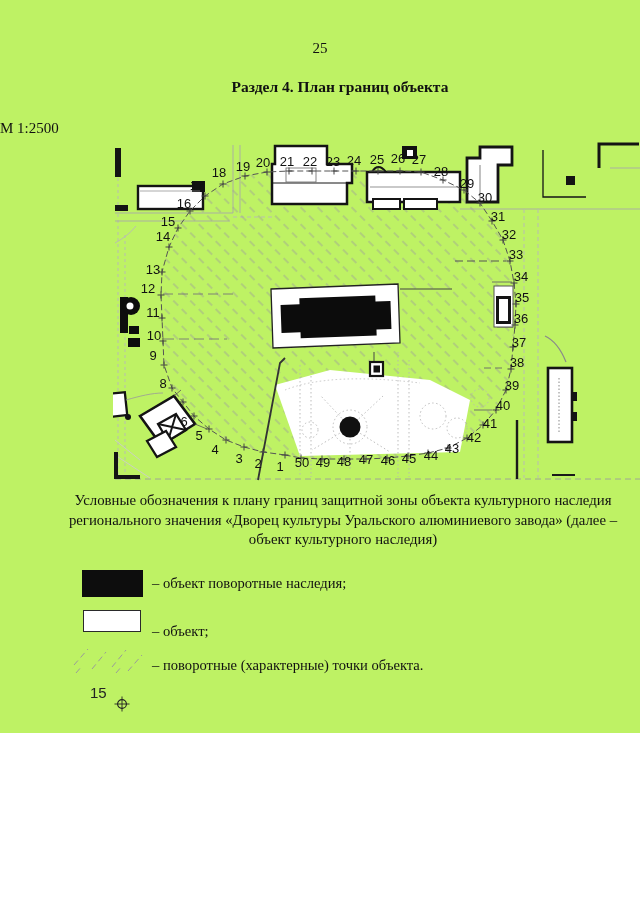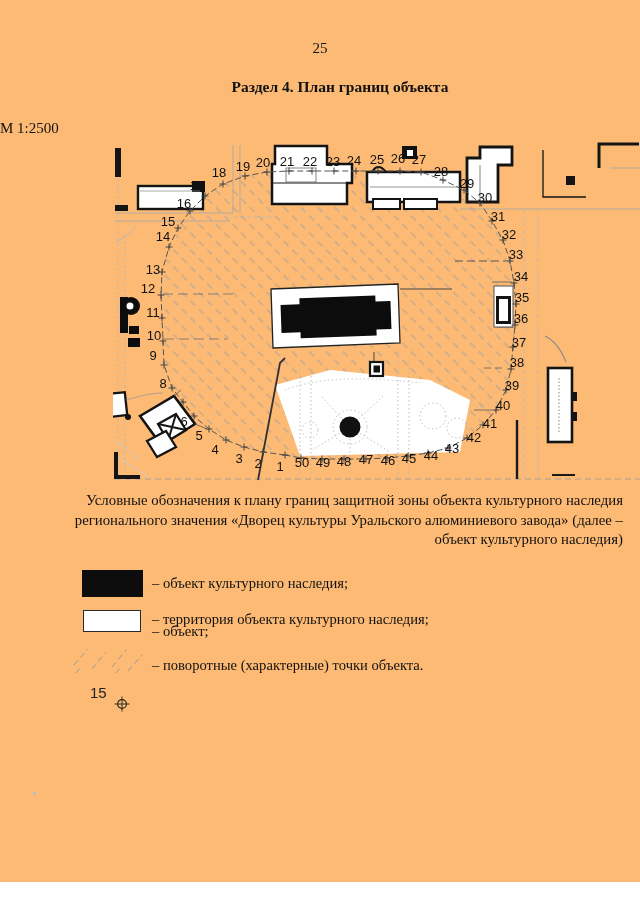--- a/index.html
+++ b/index.html
@@ -1,25 +1,25 @@
 <!DOCTYPE html>
 <html><head>
 <meta charset="utf-8">
 <style>
   html,body{margin:0;padding:0;background:#fff;}
-  .page{position:relative;width:640px;height:882px;background:#fdba74;overflow:hidden;
+  .page{position:relative;width:640px;height:733px;background:#bef264;overflow:hidden;
         font-family:"Liberation Serif",serif;color:#111;}
   .page-number{position:absolute;top:40px;left:0;width:100%;text-align:center;
         font-size:15px;}
   .doc-title{position:absolute;top:78px;left:0;width:100%;text-align:center;
         font-weight:bold;font-size:15.5px;padding-left:20px;}
   .map-scale{position:absolute;top:120px;left:0;width:100%;text-align:left;
         font-size:15px;}
   .map-wrap{position:absolute;left:113px;top:142px;width:527px;height:342px;}
-  .caption{position:absolute;top:491px;left:63px;width:560px;text-align:right;
+  .caption{position:absolute;top:491px;left:63px;width:560px;text-align:center;
         font-size:14.8px;line-height:1.32;}
   .legend-swatch-filled{position:absolute;left:82px;top:570px;width:61px;height:27px;
         background:#0d0d0d;}
   .legend-swatch-outline{position:absolute;left:83px;top:610px;width:56px;height:20px;
         background:#fff;border:1.6px solid #2a2a2a;}
   .legend-swatch-hatch{position:absolute;left:72px;top:643px;}
   .legend-point-number{position:absolute;left:90px;top:684px;
         font-family:"Liberation Sans",sans-serif;font-size:15px;color:#222;}
   .legend-point-symbol{position:absolute;left:114px;top:696px;}
   .legend-label{position:absolute;left:152px;font-size:14.6px;white-space:nowrap;}
@@ -266,24 +266,23 @@
           <text x="344" y="466">48</text>
           <text x="323" y="467">49</text>
           <text x="302" y="467">50</text>
         </g>
     </svg>
   </div>
 
   <div class="caption">Условные обозначения к плану границ защитной зоны объекта культурного наследия регионального значения «Дворец культуры Уральского алюминиевого завода» (далее – объект культурного наследия)</div>
 
   <div class="legend-swatch-filled"></div>
-  <div class="legend-label lab1">– объект культурного наследия;</div>
+  <div class="legend-label lab1">– объект поворотные наследия;</div>
 
   <div class="legend-swatch-outline"></div>
-  <div class="legend-label lab2">– территория объекта культурного наследия;</div>
 
   <div class="legend-swatch-hatch">
     <svg width="74" height="30" viewBox="0 0 74 30">
       <g stroke="#9a9a9a" stroke-width="1" stroke-dasharray="6 4" fill="none">
         <path d="M2,22 L16,6"></path>
           <path d="M20,26 L34,9"></path>
         <path d="M40,24 L54,7"></path>
           <path d="M56,28 L70,12"></path>
         <path d="M4,30 L10,23"></path>
           <path d="M44,30 L50,23"></path>

